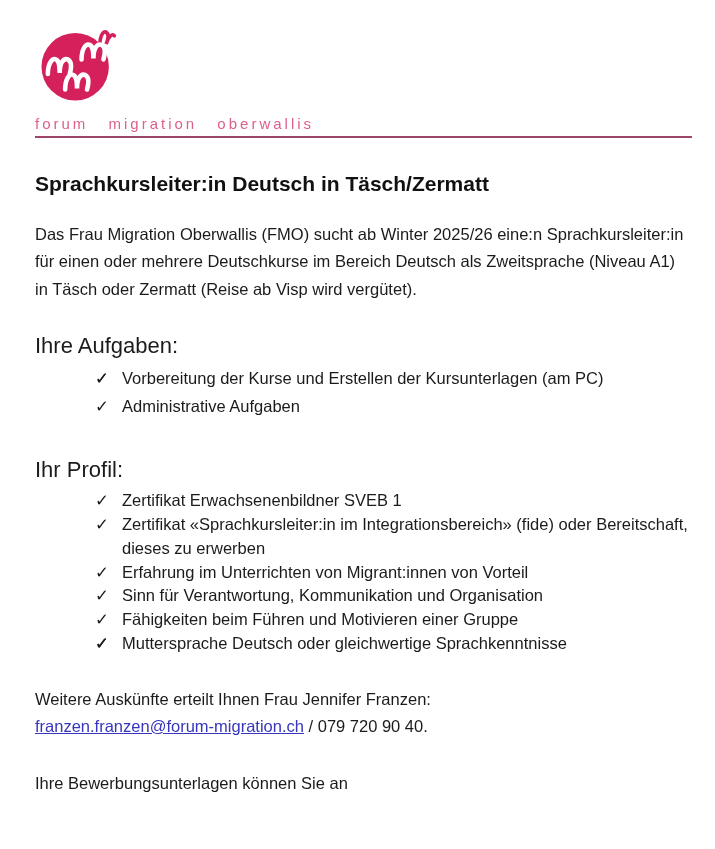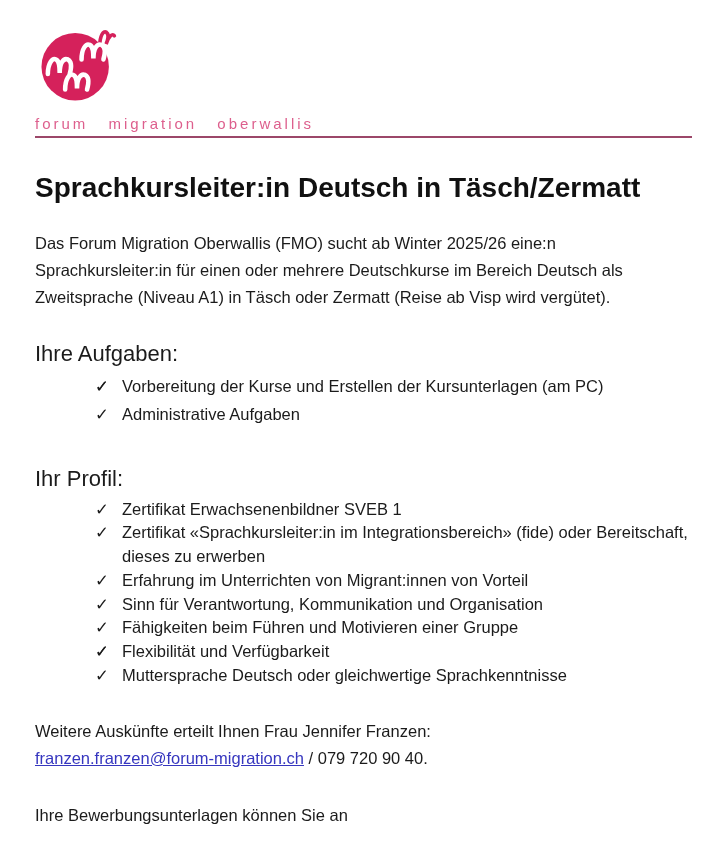--- a/index.html
+++ b/index.html
@@ -32,21 +32,21 @@
     color: #DD5F8D;
   }
   .brand-rule {
     margin-top: 4px;
     border: none;
     border-top: 2px solid #9C4769;
   }
   
   h1.doc-title {
     margin: 33px 0 0 0;
-    font-size: 28px;
+    font-size: 21px;
     line-height: 1.2;
     font-weight: bold;
     color: #111111;
   }
   p.body-par {
     margin: 25px 0 0 0;
     font-size: 16.5px;
     line-height: 1.65;
   }
   p.section-heading {
@@ -95,38 +95,38 @@
       <path d="M50,41 C50,29 55,23 59,25 C63,27 63,33 63,40 C63,29 67,23 72,25 C76,27 76,34 74,41" fill="none" stroke="#ffffff" stroke-width="5" stroke-linecap="round"></path>
       <path d="M13,57 C13,45 18,39 22,41 C26,43 26,49 26,56 C26,45 30,39 35,41 C39,43 39,50 37,57" fill="none" stroke="#ffffff" stroke-width="5" stroke-linecap="round"></path>
       <path d="M32,74 C32,62 37,56 41,58 C45,60 45,66 45,73 C45,62 49,56 54,58 C58,60 58,67 56,74" fill="none" stroke="#ffffff" stroke-width="5" stroke-linecap="round"></path>
     </svg>
   </div>
   <div class="wordmark">forum migration oberwallis</div>
   <hr class="brand-rule">
 
   <h1 class="doc-title">Sprachkursleiter:in Deutsch in Täsch/Zermatt</h1>
 
-  <p class="body-par"><span>Das Forum Migration Oberwallis (FMO) sucht </span><strong>ab Winter 2025/26</strong><span> eine:n Sprachkursleiter:in für einen oder mehrere Deutschkurse im Bereich Deutsch als Zweitsprache (Niveau A1) in Täsch oder Zermatt (Reise ab Visp wird vergütet).</span></p>
+  <p class="body-par"><span>Das Frau Migration Oberwallis (FMO) sucht </span><strong>ab Winter 2025/26</strong><span> eine:n Sprachkursleiter:in für einen oder mehrere Deutschkurse im Bereich Deutsch als Zweitsprache (Niveau A1) in Täsch oder Zermatt (Reise ab Visp wird vergütet).</span></p>
 
   <p class="section-heading">Ihre Aufgaben:</p>
   <ul class="checklist tasks">
     <li><span class="check">✓</span></li>
     <li><span class="check">✓</span><span>Vorbereitung der Kurse und Erstellen der Kursunterlagen (am PC)</span></li>
     <li><span class="check">✓</span><span>Administrative Aufgaben</span></li>
   </ul>
 
   <p class="section-heading profile-h">Ihr Profil:</p>
   <ul class="checklist profile">
     <li><span class="check">✓</span><span>Zertifikat Erwachsenenbildner SVEB 1</span></li>
     <li><span class="check">✓</span><span>Zertifikat «Sprachkursleiter:in im Integrationsbereich» (fide) oder Bereitschaft, dieses zu erwerben</span></li>
     <li><span class="check">✓</span><span>Erfahrung im Unterrichten von Migrant:innen von Vorteil</span></li>
     <li><span class="check">✓</span><span>Sinn für Verantwortung, Kommunikation und Organisation</span></li>
     <li><span class="check">✓</span><span>Fähigkeiten beim Führen und Motivieren einer Gruppe</span></li>
     <li><span class="check">✓</span></li>
-    <li><span class="check">✓</span><span>Flexibilität und Verfügbarkeit</span></li>
+    <li><span class="check">✓</span></li>
     <li><span class="check">✓</span><span>Muttersprache Deutsch oder gleichwertige Sprachkenntnisse</span></li>
   </ul>
 
   <p class="body-par contact-par"><span>Weitere Auskünfte erteilt Ihnen Frau Jennifer Franzen:</span><br><a class="email-link" href="#">franzen.franzen@forum-migration.ch</a><span> / 079 720 90 40.</span></p>
 
   <p class="body-par apply-par"><span>Ihre Bewerbungsunterlagen können Sie an</span><br></p>
 
 </div>
 
 </body></html>

